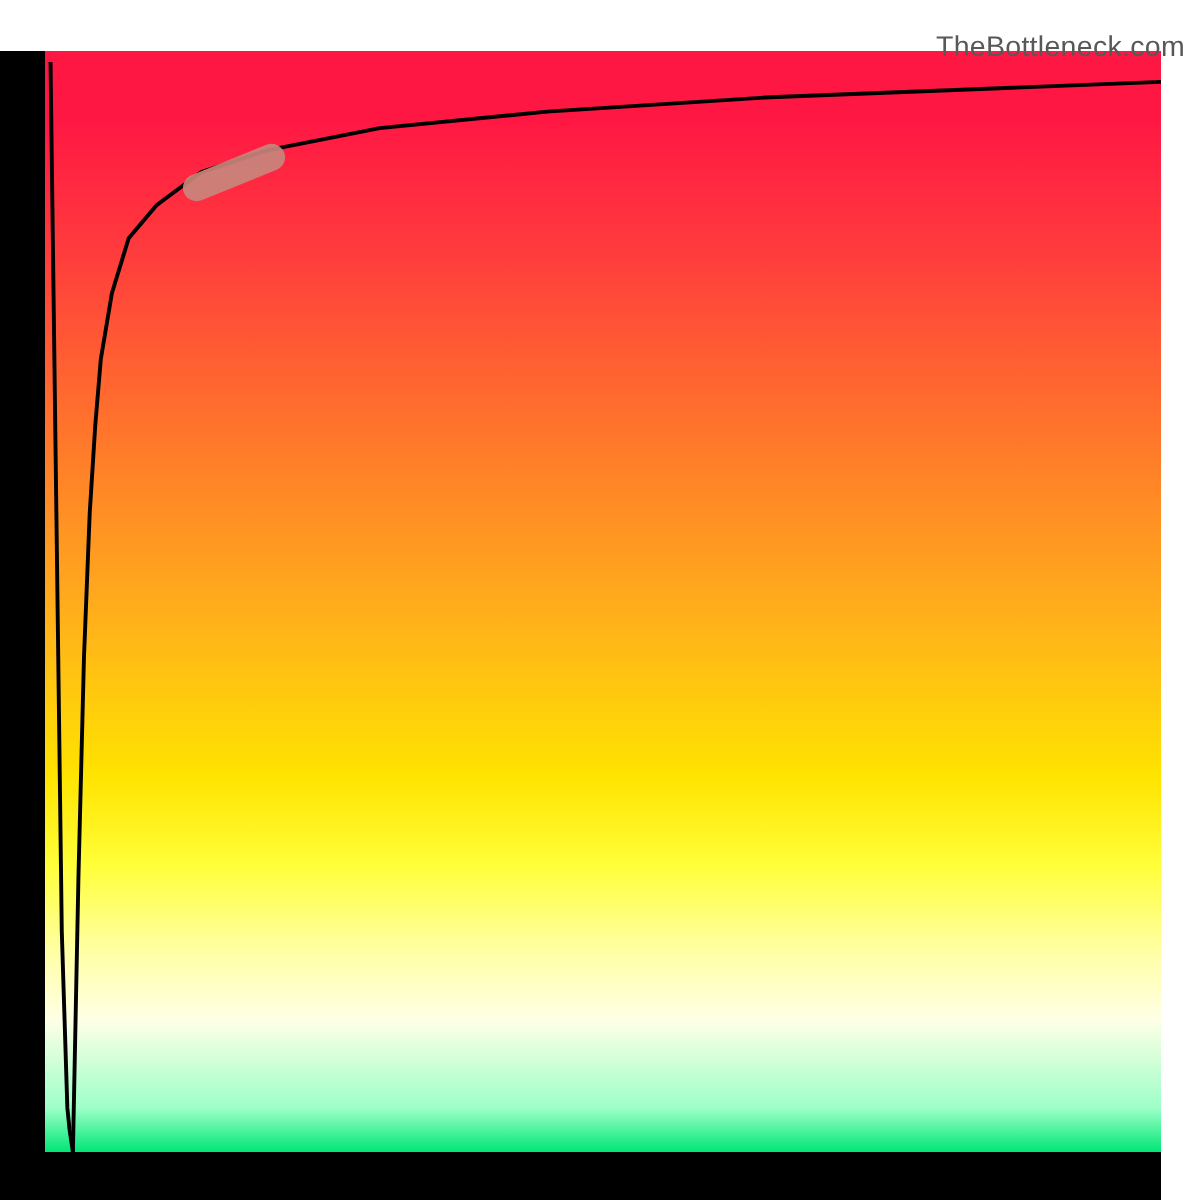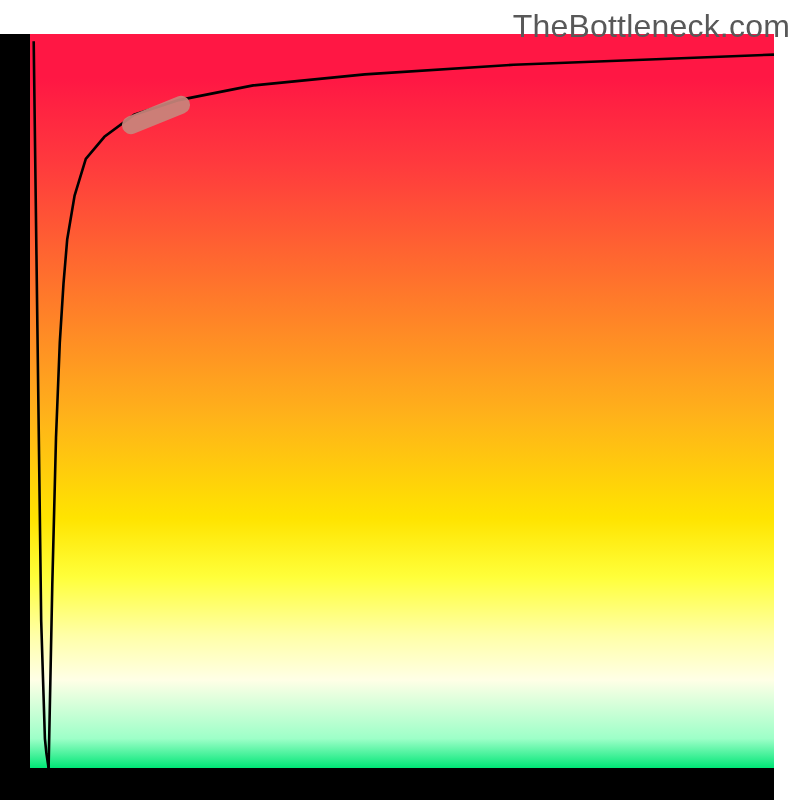--- a/index.html
+++ b/index.html
@@ -4,24 +4,24 @@
 <style>
   * { margin: 0; padding: 0; box-sizing: border-box; }
   html, body { width: 800px; height: 800px; overflow: hidden; background: #fff; }
   .frame {
     position: relative;
     width: 800px;
     height: 800px;
   }
   .watermark {
     position: absolute;
-    top: 8px;
+    top: 21px;
     right: 10px;
     font-family: Arial, Helvetica, sans-serif;
-    font-size: 32px;
+    font-size: 19px;
     color: #585858;
     letter-spacing: 0.2px;
     font-weight: 400;
   }
   .plot-area {
     position: absolute;
     left: 30px;
     top: 34px;
     width: 744px;
     height: 734px;

